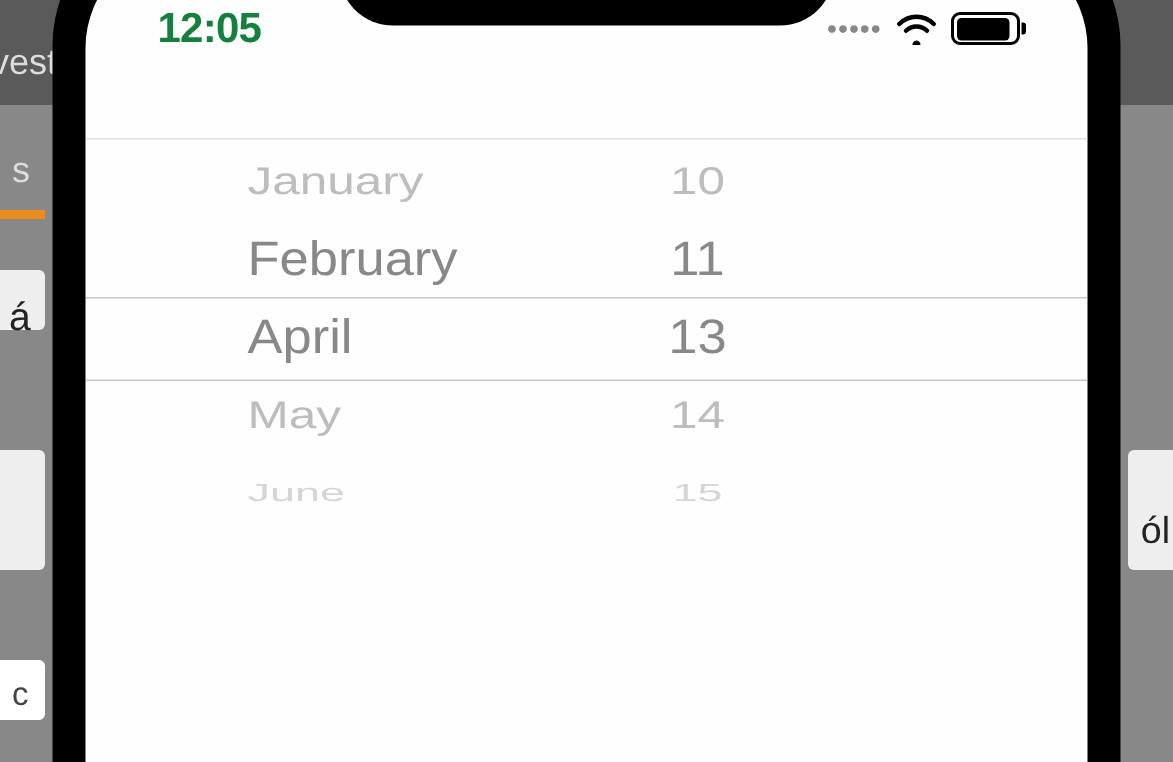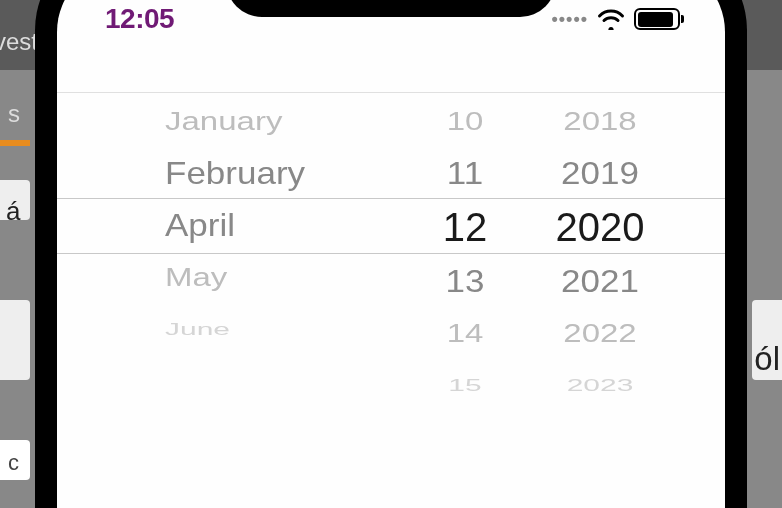--- a/index.html
+++ b/index.html
@@ -14,21 +14,21 @@
     
     .bg-hint-top { position:absolute; top:0; left:0; right:0; height:70px; background:#5a5a5a; }
     .bg-hint-left { position:absolute; top:180px; left:0; width:30px; height:40px; background:#eee; border-radius:0 4px 4px 0;}
     .bg-hint-left2 { position:absolute; top:300px; left:0; width:30px; height:80px; background:#eee; border-radius:0 4px 4px 0;}
     .bg-hint-left3 { position:absolute; top:440px; left:0; width:30px; height:40px; background:#fff; border-radius:0 4px 4px 0;}
     .bg-hint-right { position:absolute; top:300px; right:0; width:30px; height:80px; background:#eee; border-radius:4px 0 0 4px;}
     .bg-stripe { position:absolute; top:140px; left:0; width:30px; height:6px; background:#e88c1e;}
     .bg-text-vest { position:absolute; top:28px; left:-6px; color:#ddd; font-size:24px;}
     .bg-text-s { position:absolute; top:100px; left:8px; color:#ddd; font-size:24px;}
     .bg-text-a { position:absolute; top:196px; left:6px; color:#222; font-size:26px;}
-    .bg-text-ol { position:absolute; top:340px; right:2px; color:#222; font-size:33px;}
+    .bg-text-ol { position:absolute; top:340px; right:2px; color:#222; font-size:25px;}
     .bg-text-c { position:absolute; top:450px; left:8px; color:#444; font-size:22px;}
 
     .device {
       position: absolute;
       top: -60px;
       left: 35px;
       width: 712px;
       height: 700px;
       background: #000;
       border-radius: 90px;
@@ -57,21 +57,21 @@
       position: absolute;
       top: 35px;
       left: 0; right: 0;
       height: 44px;
       display: flex;
       justify-content: space-between;
       align-items: center;
       padding: 0 45px 0 48px;
       z-index: 4;
     }
-    .status-time { font-size: 28px; font-weight: 600; color:#701a75; letter-spacing:-0.5px;}
+    .status-time { font-size: 28px; font-weight: 600; color:#15803d; letter-spacing:-0.5px;}
     .status-icons { display:flex; align-items:center; gap:8px; }
     .dots { letter-spacing:1px; color:#888; font-size:18px; font-weight:bold; line-height:1;}
     .wifi-icon svg { display:block; }
     .battery {
       width: 46px; height: 22px; border: 2.5px solid #000; border-radius: 6px; position:relative;
     }
     .battery::after {
       content:''; position:absolute; right:-6px; top:5px; width:3px; height:8px; background:#000; border-radius:0 2px 2px 0;
     }
     .battery-fill { position:absolute; top:1.5px; left:1.5px; bottom:1.5px; width:85%; background:#000; border-radius:3px;}
@@ -174,32 +174,22 @@
             <div class="row off2">January</div>
             <div class="row off1">February</div>
             <div class="row off1">April</div>
             <div class="row off2">May</div>
             <div class="row off3">June</div>
           </div>
           <div class="wheel day">
             <div class="spacer-top"></div>
             <div class="row off2">10</div>
             <div class="row off1">11</div>
-            <div class="row sel">12</div>
             <div class="row off1">13</div>
             <div class="row off2">14</div>
             <div class="row off3">15</div>
-          </div>
-          <div class="wheel year">
-            <div class="spacer-top"></div>
-            <div class="row off2">2018</div>
-            <div class="row off1">2019</div>
-            <div class="row sel">2020</div>
-            <div class="row off1">2021</div>
-            <div class="row off2">2022</div>
-            <div class="row off3">2023</div>
           </div>
         </div>
       </div>
     </div>
 
   </div>
 </div>
 
 </body></html>

